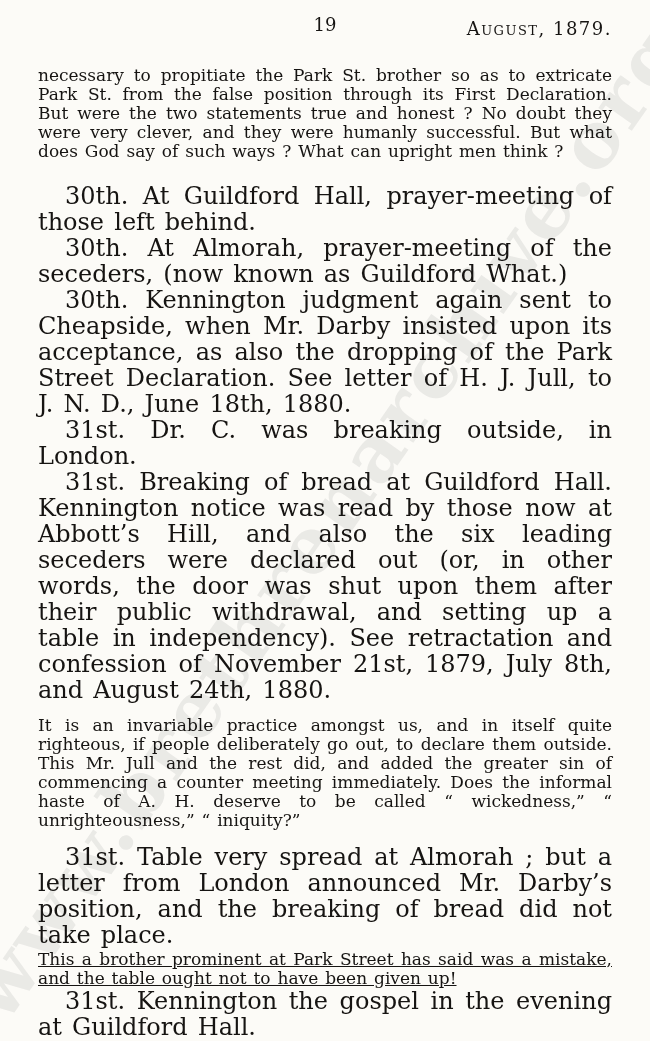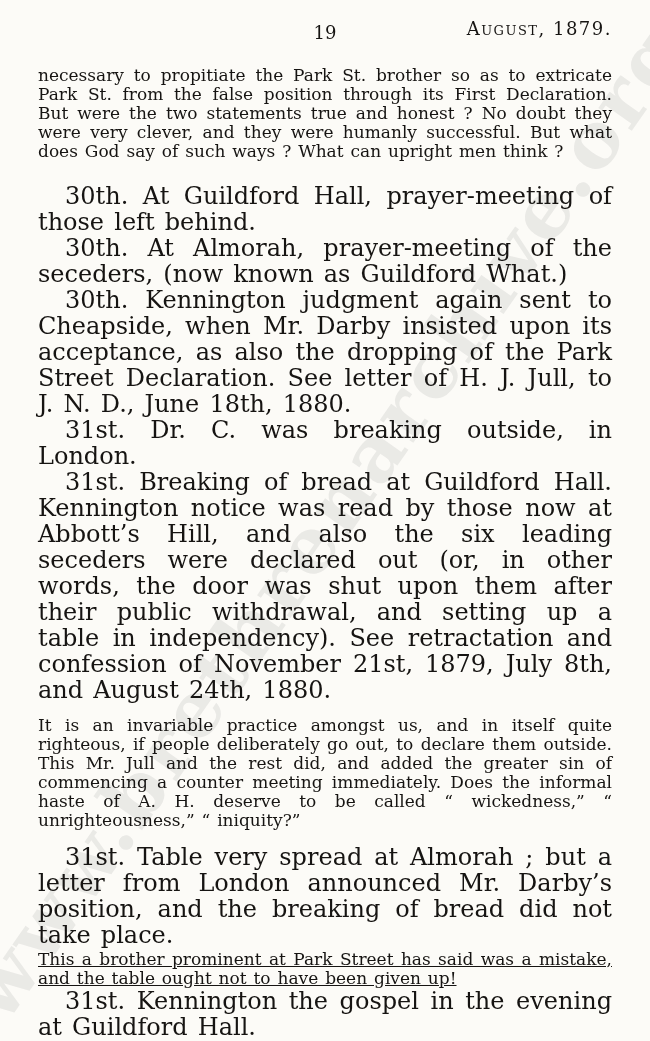--- a/index.html
+++ b/index.html
@@ -41,21 +41,21 @@
     position: relative;
     height: 30px;
     margin-bottom: 22px;
     font-size: 18px;
   }
   .page-number {
     position: absolute;
     left: 0;
     right: 0;
     text-align: center;
-    top: 8px;
+    top: 0;
   }
   .head-date {
     position: absolute;
     right: 0;
     top: 4px;
     font-variant: small-caps;
     letter-spacing: 1.5px;
   }
   p {
     margin: 0;

